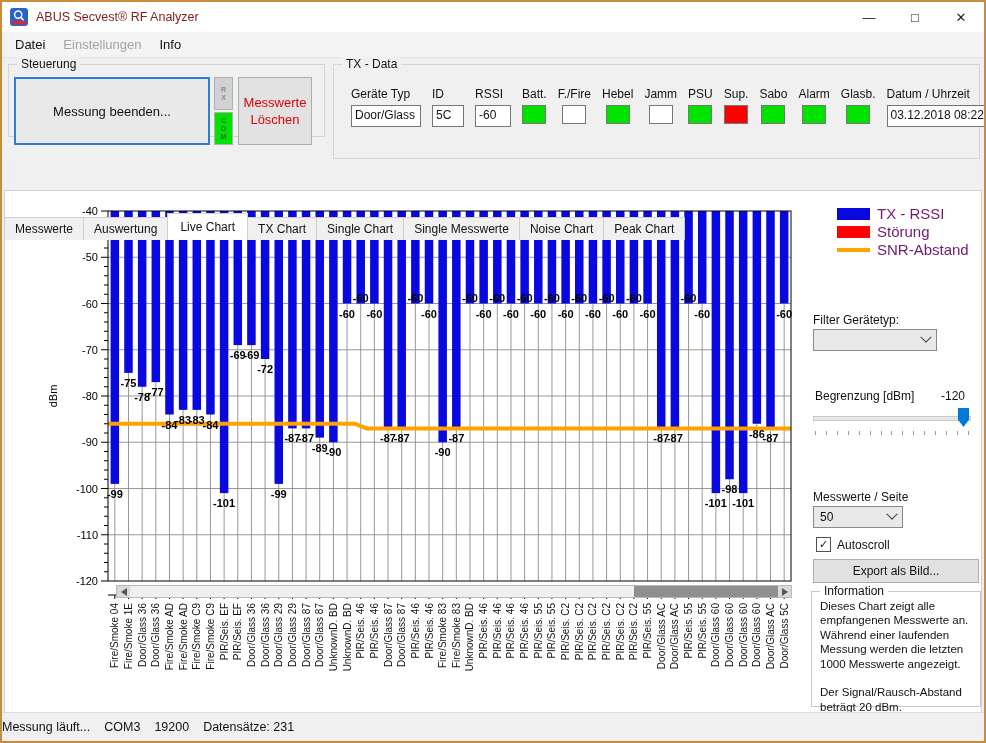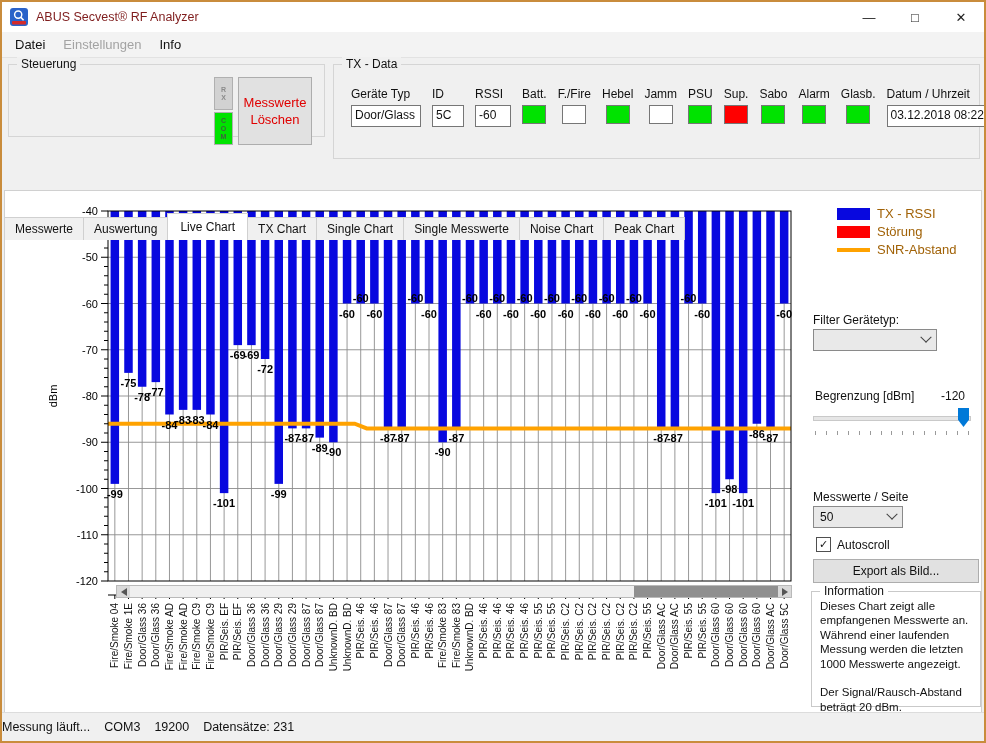--- a/index.html
+++ b/index.html
@@ -49,21 +49,21 @@
   .hs-arrow.left{left:0;}
   .hs-arrow.right{right:0;}
   .tri-l{width:0;height:0;border-style:solid;border-width:4px 6px 4px 0;border-color:transparent #555 transparent transparent;}
   .tri-r{width:0;height:0;border-style:solid;border-width:4px 0 4px 6px;border-color:transparent transparent transparent #555;}
   .hs-thumb{position:absolute;left:517px;top:0;width:144px;height:11px;background:#8f8f8f;}
   
   .legend{position:absolute;left:832px;top:16px;}
   .lg-row{display:flex;align-items:center;margin-bottom:5px;height:13px;}
   .lg-swatch{width:33px;height:12px;margin-right:7px;}
   .lg-line{width:33px;height:4px;margin-right:7px;margin-top:0;}
-  .lg-label{font-size:13px;color:#a16207;}
+  .lg-label{font-size:15px;color:#701a75;}
   .side-label{position:absolute;font-size:12px;color:#111;}
   .combo{position:absolute;height:22px;background:#e9e9e9;border:1px solid #8a8a8a;box-sizing:border-box;display:flex;align-items:center;padding:0 6px;font-size:12px;color:#111;}
   .combo .chev{margin-left:auto;width:7px;height:7px;border-right:1.6px solid #444;border-bottom:1.6px solid #444;transform:rotate(45deg) translate(-2px,-2px);}
   .limit-row{position:absolute;left:810px;top:198px;width:150px;display:flex;justify-content:space-between;font-size:12px;color:#111;}
   .slider{position:absolute;left:808px;top:216px;width:158px;height:22px;}
   .slider .track{position:absolute;left:0;right:0;top:9px;height:3px;background:#e6e6e6;border:1px solid #c9c9c9;}
   .slider .thumb{position:absolute;right:2px;top:1px;width:11px;height:19px;background:#0079d8;clip-path:polygon(0 0,100% 0,100% 62%,50% 100%,0 62%);}
   .tickrow{position:absolute;left:810px;top:240px;width:154px;display:flex;justify-content:space-between;}
   .tickrow span{width:1px;height:4px;background:#9a9a9a;}
   .checkrow{position:absolute;left:811px;top:346px;display:flex;align-items:center;}
@@ -99,20 +99,21 @@
   </div>
 
   <div class="menubar">
       <span class="menu-item">Datei</span>
       <span class="menu-item disabled">Einstellungen</span>
       <span class="menu-item">Info</span>
     </div>
 
   <div class="gb" id="gb-steuerung">
     <span class="gb-title">Steuerung</span>
+    <div class="stop-btn">Messung beenden...</div>
     <div class="mini-ind" id="rx-ind">R
 X</div>
     <div class="mini-ind" id="com-ind">C
 O
 M</div>
     <div class="clear-btn">Messwerte
 Löschen</div>
   </div>
 
   <div class="gb" id="gb-txdata">

